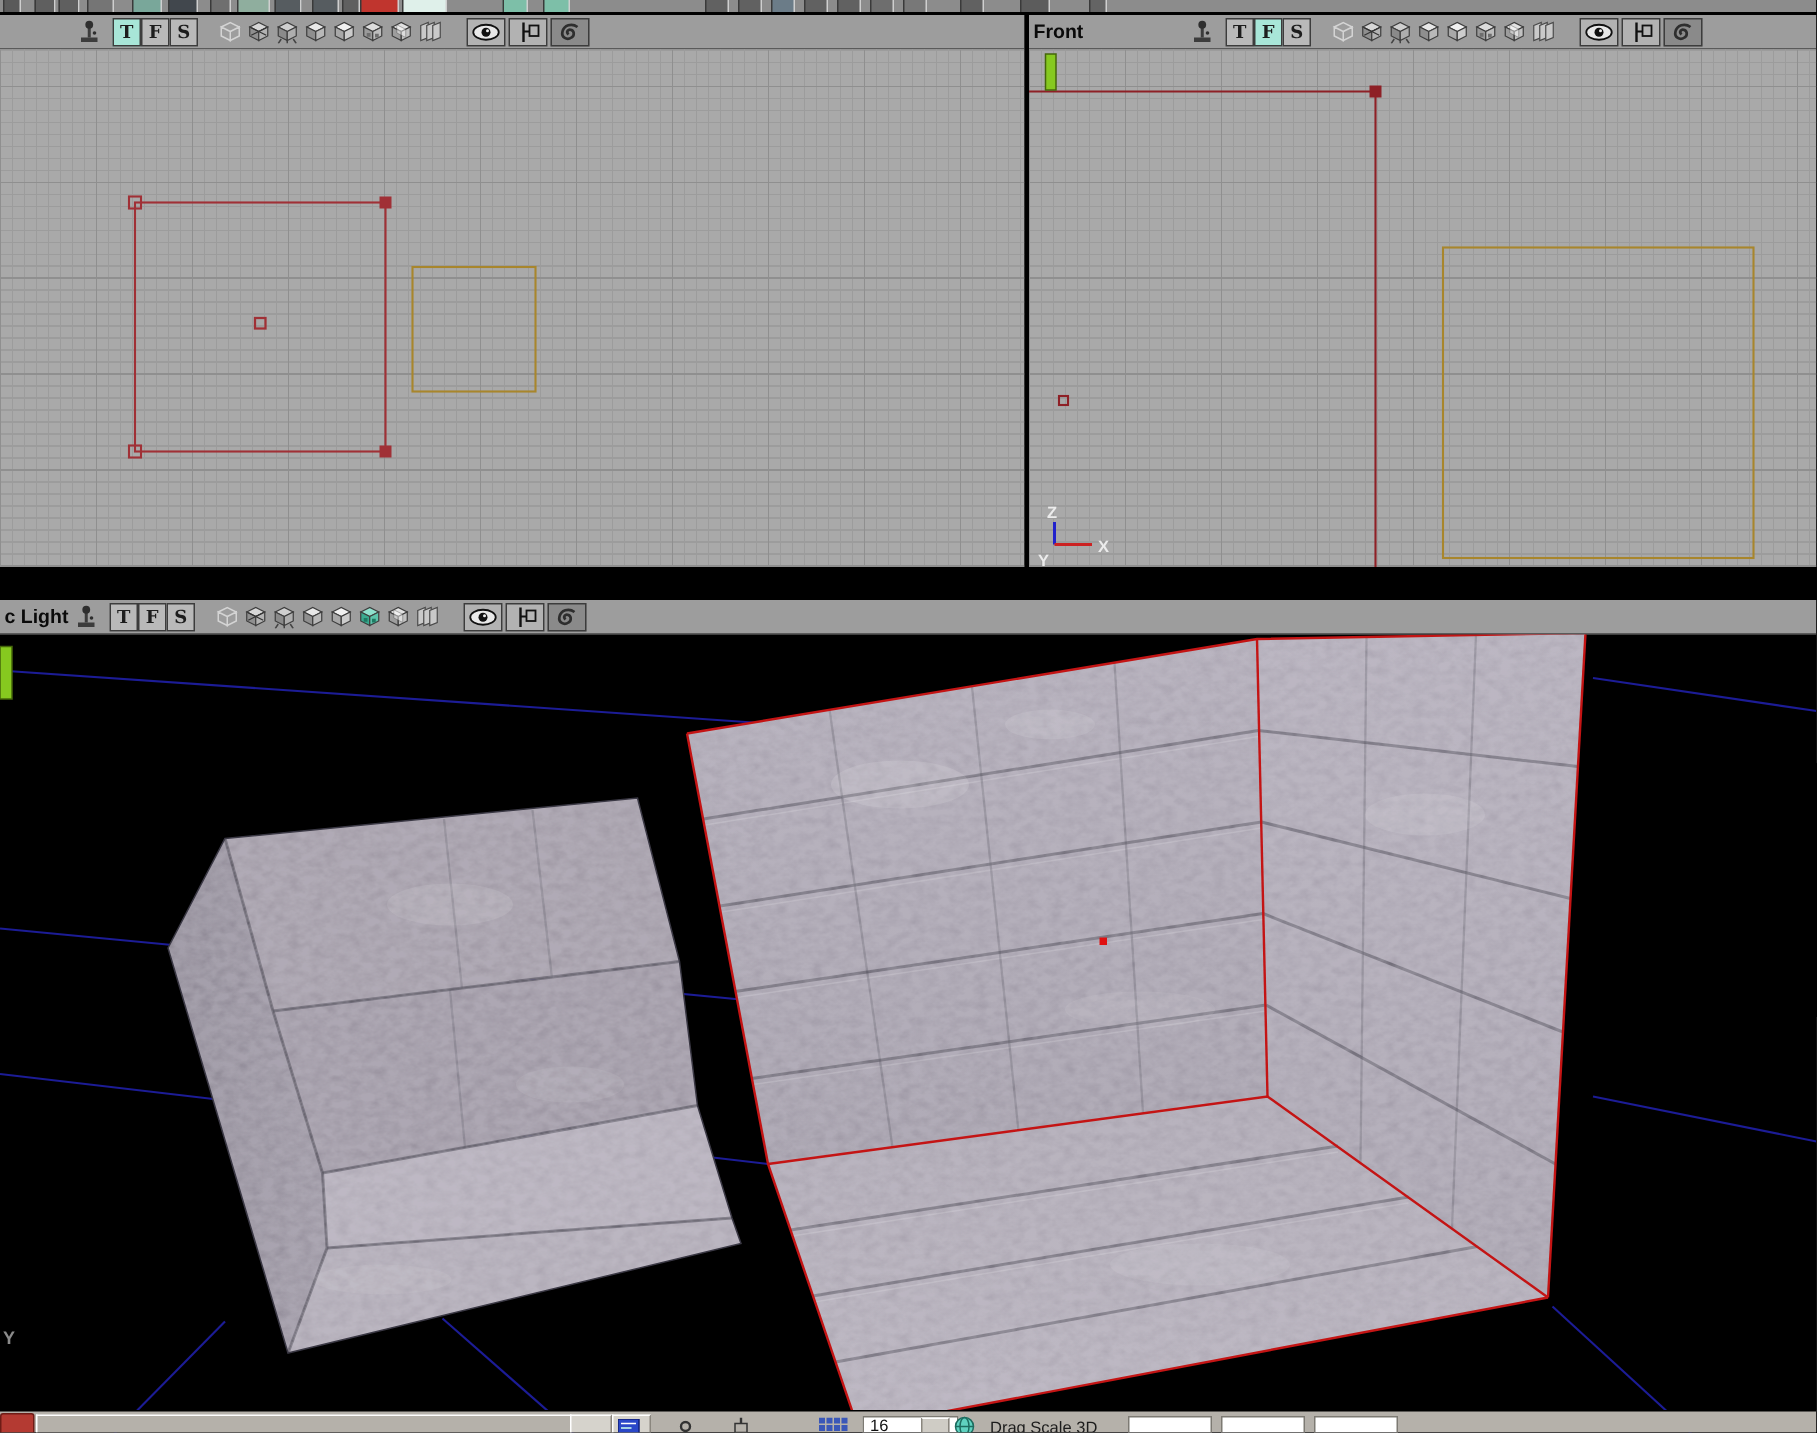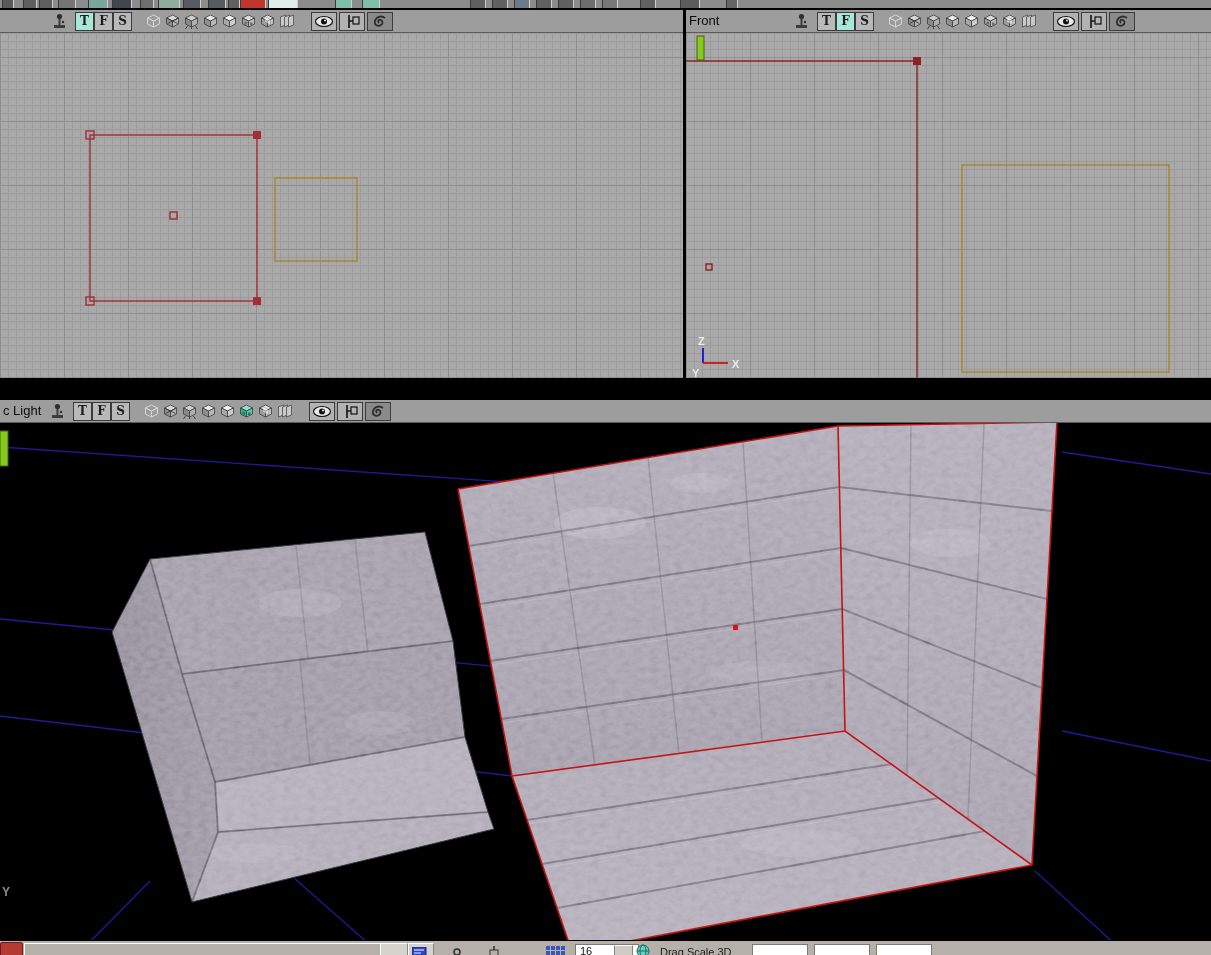--- a/index.html
+++ b/index.html
@@ -11,21 +11,21 @@
   #sliver-divider{position:absolute;left:0;top:8px;width:1211px;height:2px;background:#000;}
   
   .vp{position:absolute;overflow:hidden;background:#a9a9a9;}
   #vp-topleft{left:0;top:10px;width:683px;height:368px;}
   #vp-front{left:686px;top:10px;width:525px;height:368px;}
   #vp-persp{left:0;top:400px;width:1211px;height:558px;}
   #vdivider{position:absolute;left:683px;top:10px;width:3px;height:368px;background:#000;}
   #hdivider{position:absolute;left:0;top:378px;width:1211px;height:4px;background:#000;}
   .vp-header{position:relative;height:22px;background:#9d9d9d;border-bottom:1px solid #5a5a5a;
              display:flex;align-items:center;}
-  .vp-title{position:absolute;left:3px;top:3px;font-weight:normal;font-size:13px;color:#0a0a0a;white-space:nowrap;}
+  .vp-title{position:absolute;left:3px;top:3px;font-weight:bold;font-size:13px;color:#0a0a0a;white-space:nowrap;}
   .vp-toolbar{display:flex;align-items:center;height:22px;}
   .tbtn{display:flex;align-items:center;justify-content:center;margin:0 1px;}
   .mode-btn{width:17px;height:17px;border:1px solid #3c3c3c;background:#b9b9b9;
             font-family:"DejaVu Serif",serif;font-weight:bold;font-size:12px;color:#1d1d1d;
             display:flex;align-items:center;justify-content:center;}
   .mode-btn.active{background:#a8e6d8;}
   .joy{margin:0 8px 0 0;}
   .cubes{display:flex;align-items:center;margin-left:12px;}
   .viewbtns{display:flex;align-items:center;margin-left:14px;}
   .raised{border:1px solid #3c3c3c;background:#b2b2b2;}

